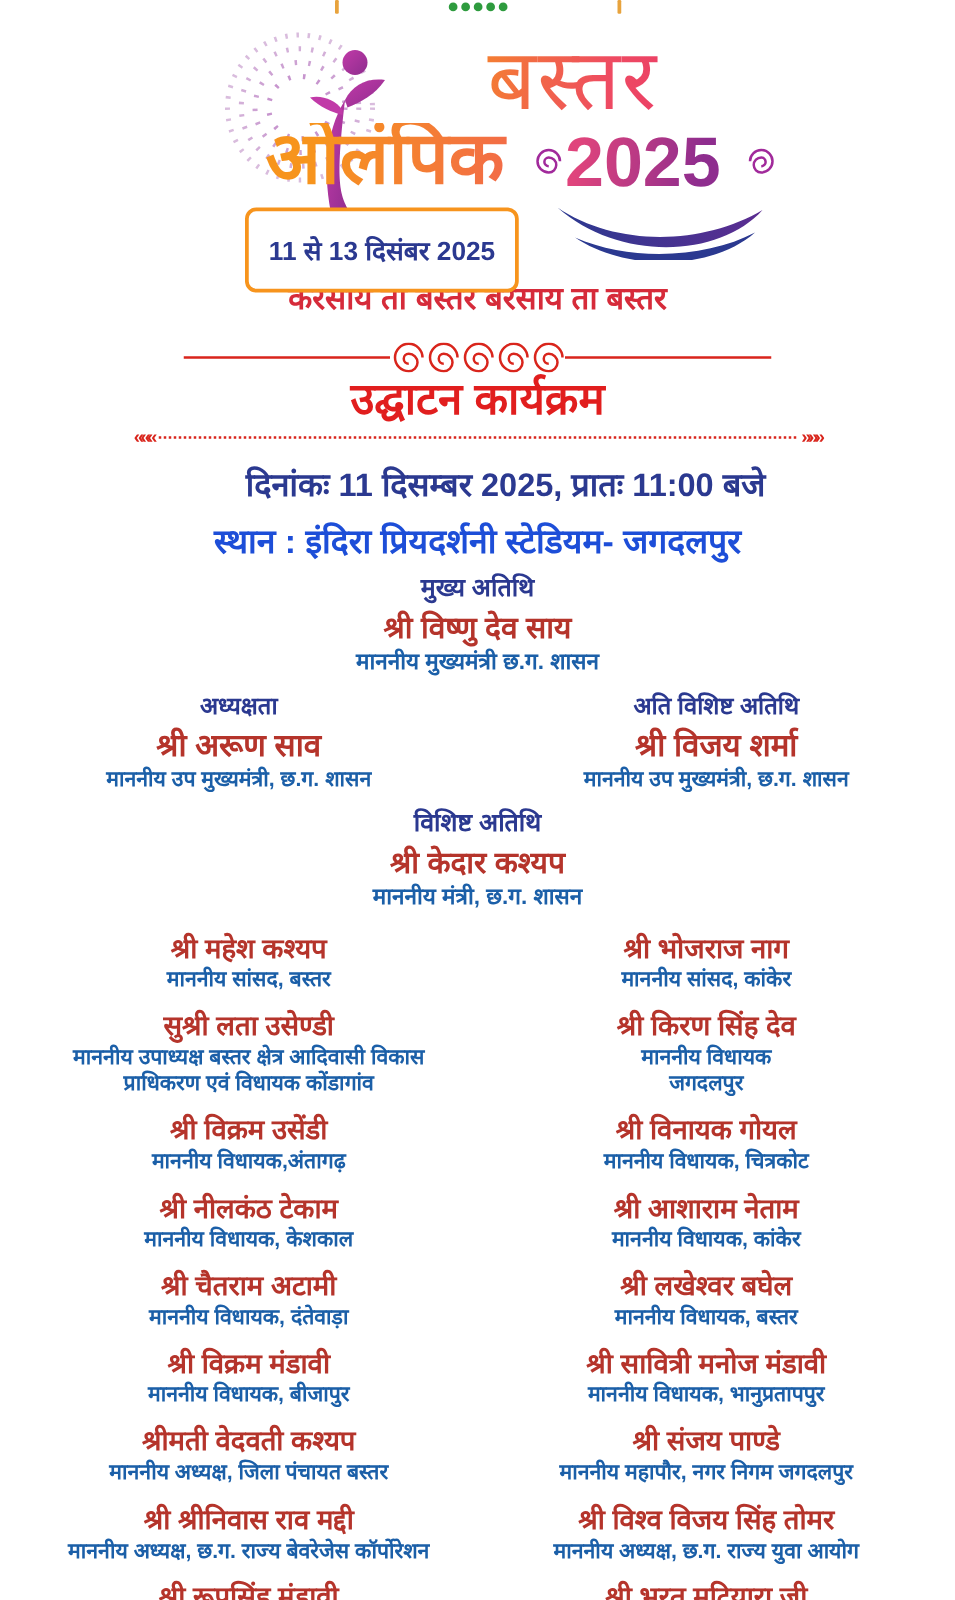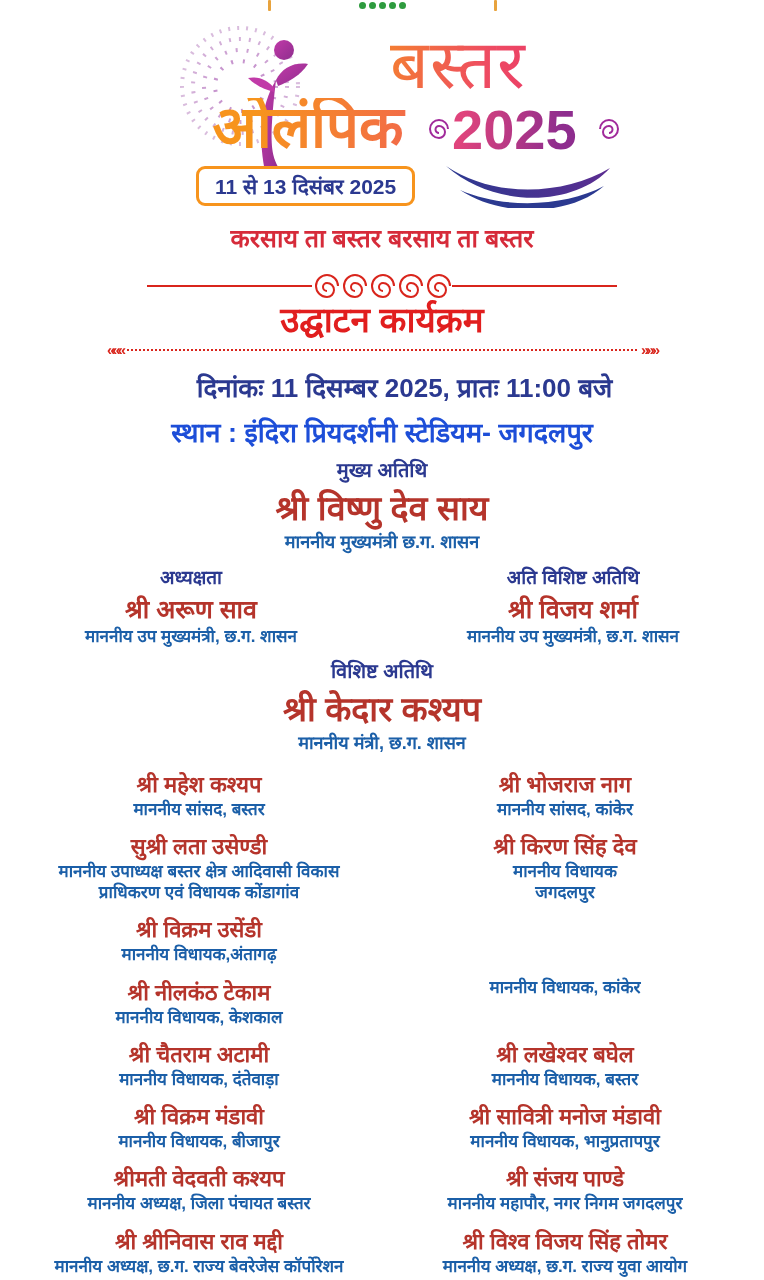--- a/index.html
+++ b/index.html
@@ -40,21 +40,21 @@
     background:linear-gradient(100deg,#E0447C 10%,#8E2D8E 85%);
     -webkit-background-clip:text; background-clip:text;
     -webkit-text-fill-color:transparent; color:#8E2D8E;
   }
   .curl-small { position:absolute; top:104px; }
   .curl-left  { left:428px; }
   .curl-right { left:598px; }
   .date-badge {
     position:absolute; left:196px; top:152px;
     border:3px solid #F7941D; border-radius:9px; background:#fff;
-    padding:3px 16px; font-size:21px; font-weight:bold; color:#2B3990;
+    padding:17px 16px; font-size:21px; font-weight:bold; color:#2B3990;
     white-space:nowrap;
   }
   .swoosh { position:absolute; left:438px; top:148px; }
 
   
   .tagline { margin-top:20px; font-size:25px; font-weight:bold; color:#D62B3A; }
 
   
   .scroll-divider { display:flex; align-items:center; width:470px; margin:20px auto 2px; }
   .scroll-divider .line { flex:1; height:2px; background:#D9251C; }
@@ -62,21 +62,21 @@
   .dotted-divider { display:flex; align-items:center; width:550px; margin:2px auto 0; color:#D9251C; }
   .dotted-divider .dots { flex:1; border-top:2px dotted #D9251C; margin:0 4px; }
   .dotted-divider .arr { font-size:15px; font-weight:bold; letter-spacing:-3px; line-height:1; }
 
   
   .event-datetime { margin-top:12px; font-size:26px; font-weight:bold; color:#2B3990;padding-left:45px; }
   .event-venue    { margin-top:8px;  font-size:27px; font-weight:bold; color:#1d4ed8; }
 
   
   .role  { font-size:20px; font-weight:bold; color:#2B3990; }
-  .gname { font-size:34px; font-weight:bold; color:#B5342B; margin-top:1px; }
+  .gname { font-size:24px; font-weight:bold; color:#B5342B; margin-top:1px; }
   .gdesg { font-size:18px; font-weight:bold; color:#1B5FA8; margin-top:1px; white-space:pre-line; line-height:1.25; }
   .chief-block   { margin-top:6px; }
   .vip-grid { display:grid; grid-template-columns:1fr 1fr; margin-top:10px; }
   .vip-grid .role  { font-size:19px; }
   .vip-grid .gname { font-size:25px; }
   .vip-grid .gdesg { font-size:17px; }
   .special2-block { margin-top:10px; }
 
   
   .guest-rows { margin-top:8px; }
@@ -217,28 +217,33 @@
         <div class="gdesg">माननीय विधायक
 जगदलपुर</div>
       </div>
     </div>
 
     <div class="guest-row">
       <div class="guest-cell">
         <div class="gname">श्री विक्रम उसेंडी</div>
         <div class="gdesg">माननीय विधायक,अंतागढ़</div>
       </div>
+      <div class="guest-cell">
+        <div class="gname">श्री विनायक गोयल</div>
+        <div class="gdesg">माननीय विधायक, चित्रकोट</div>
+      </div>
     </div>
 
     <div class="guest-row">
       <div class="guest-cell">
         <div class="gname">श्री नीलकंठ टेकाम</div>
         <div class="gdesg">माननीय विधायक, केशकाल</div>
       </div>
       <div class="guest-cell">
+        <div class="gname">श्री आशाराम नेताम</div>
         <div class="gdesg">माननीय विधायक, कांकेर</div>
       </div>
     </div>
 
     <div class="guest-row">
       <div class="guest-cell">
         <div class="gname">श्री चैतराम अटामी</div>
         <div class="gdesg">माननीय विधायक, दंतेवाड़ा</div>
       </div>
       <div class="guest-cell">

